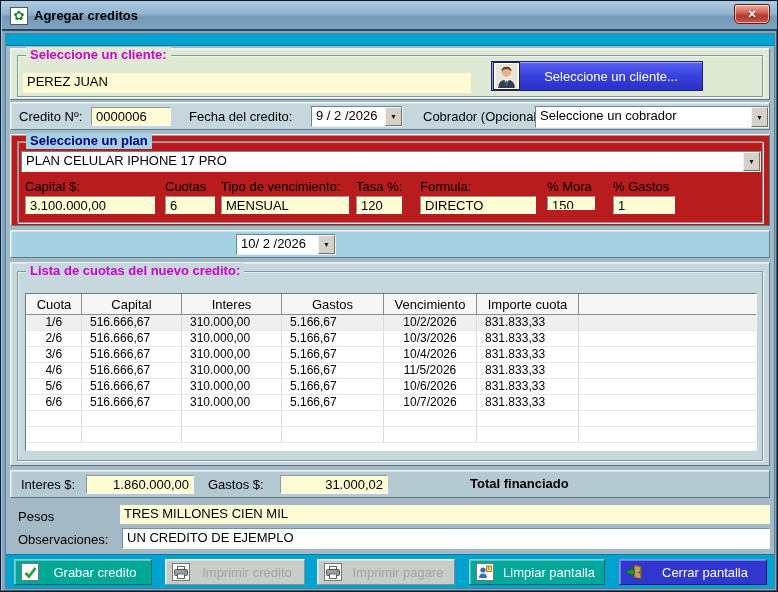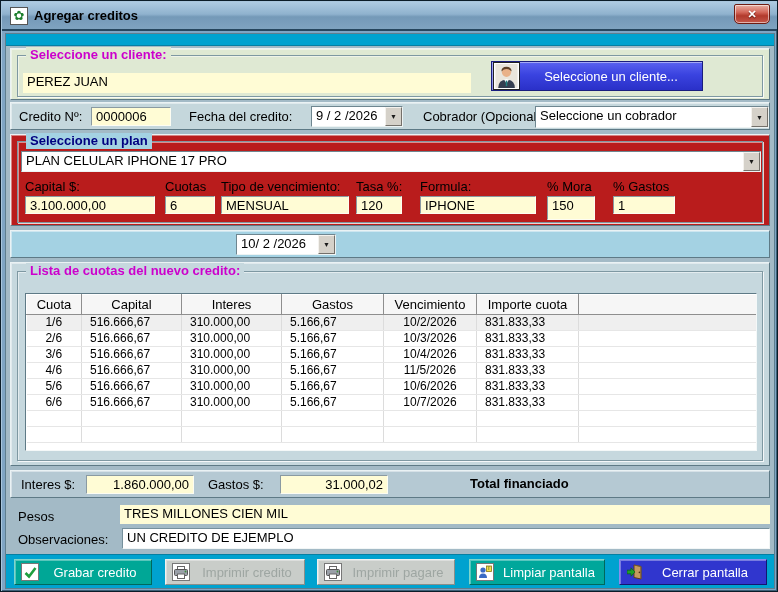--- a/index.html
+++ b/index.html
@@ -227,23 +227,23 @@
       </div>
       <span class="lbl" style="left:14px;top:44px;">Capital $:</span>
       <div class="field sunken" style="left:14px;top:61px;width:130px;height:18px;">3.100.000,00</div>
       <span class="lbl" style="left:154px;top:44px;">Cuotas</span>
       <div class="field sunken" style="left:154px;top:61px;width:50px;height:18px;">6</div>
       <span class="lbl" style="left:210px;top:44px;">Tipo de vencimiento:</span>
       <div class="field sunken" style="left:210px;top:61px;width:128px;height:18px;">MENSUAL</div>
       <span class="lbl" style="left:345px;top:44px;">Tasa %:</span>
       <div class="field sunken" style="left:345px;top:61px;width:46px;height:18px;">120</div>
       <span class="lbl" style="left:409px;top:44px;">Formula:</span>
-      <div class="field sunken" style="left:409px;top:61px;width:116px;height:18px;">IPHONE</div>
+      <div class="field sunken" style="left:409px;top:61px;width:116px;height:18px;">DIRECTO</div>
       <span class="lbl" style="left:536px;top:44px;">% Mora</span>
-      <div class="field sunken" style="left:536px;top:61px;width:48px;height:24px;">150</div>
+      <div class="field sunken" style="left:536px;top:61px;width:48px;height:14px;">150</div>
       <span class="lbl" style="left:602px;top:44px;">% Gastos</span>
       <div class="field sunken" style="left:602px;top:61px;width:62px;height:18px;">1</div>
     </div>
 
     <div class="panel p-due">
       <div class="combo" style="left:225px;top:3px;width:100px;height:21px;">
         <span class="txt">10/ 2 /2026</span>
         <span class="cbtn">
             <span class="arrow-glyph">▼</span>
           </span>

